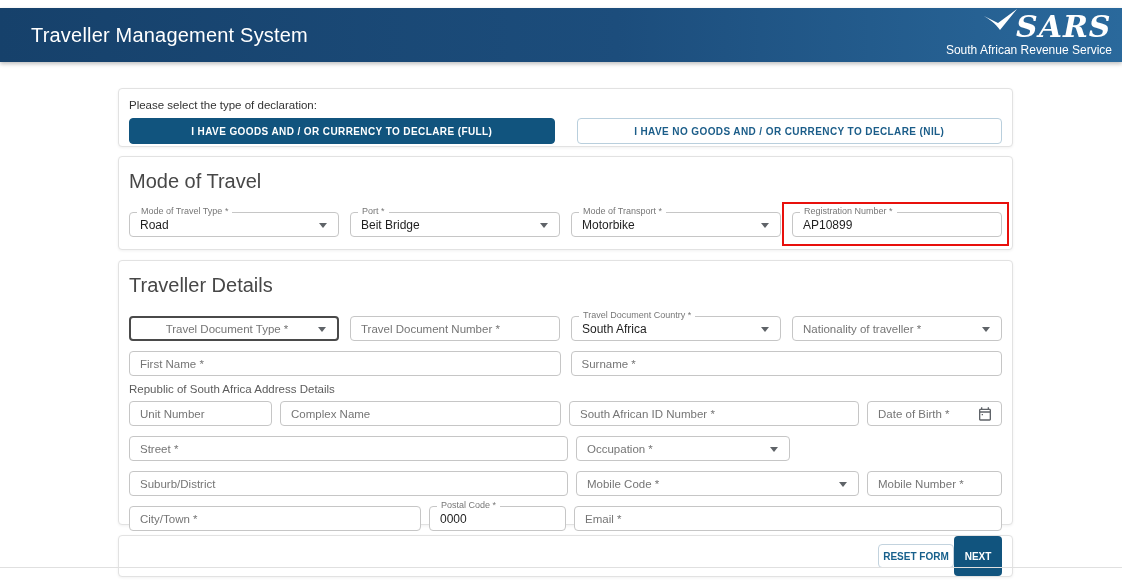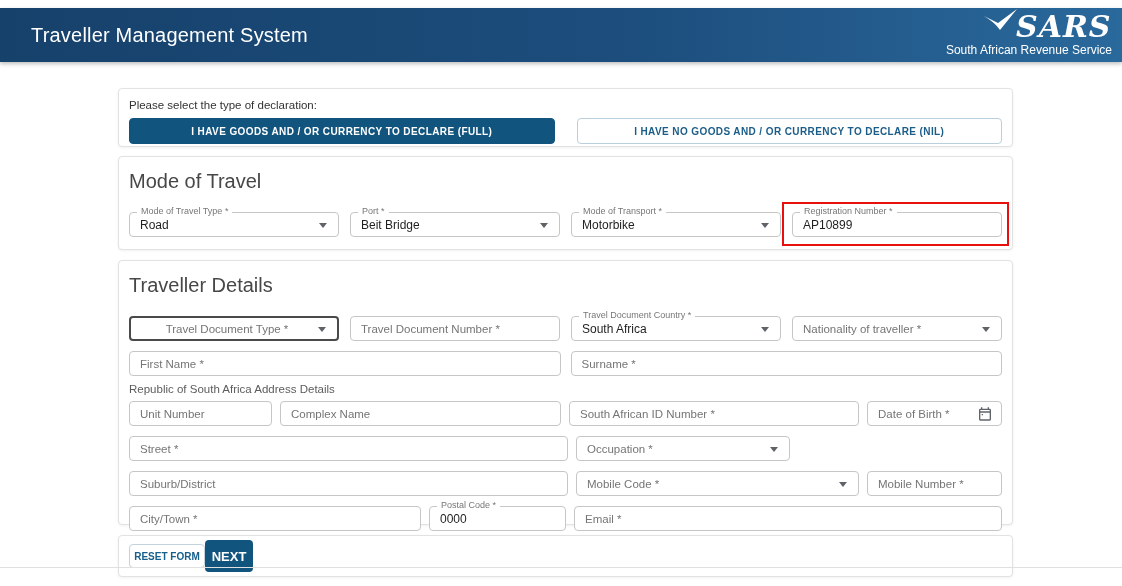--- a/index.html
+++ b/index.html
@@ -13,37 +13,37 @@
   .app-title { position:absolute; left:18px; top:16px; color:#fff; font-size:20px; font-weight:500; letter-spacing:.2px;margin-left:13px; }
   .logo-wrap { position:absolute; right:8px; top:0; height:54px; text-align:right; }
   .logo-sub { position:absolute; right:2px; bottom:5px; color:#fff; font-size:12px; white-space:nowrap; }
 
   
   .card { position:absolute; left:118px; width:895px; background:#fff;
     border:1px solid #e2e2e2; border-radius:4px; box-shadow:0 1px 3px rgba(0,0,0,.06); padding:9px 10px;margin-top:20px; }
   .card-decl    { top:68px;  height:59px; }
   .card-mode    { top:136px; height:94px; }
   .card-trav    { top:240px; height:265px; }
-  .card-footer  { top:515px; height:42px; display:flex; justify-content:flex-start; align-items:center; }
+  .card-footer  { top:515px; height:42px; display:flex; justify-content:flex-end; align-items:center; }
   .bottom-rule  { position:absolute; top:567px; left:0; width:1122px; border-top:1px solid #e0e0e0; }
 
   .section-heading { font-size:20px; font-weight:500; color:#474747; margin:4px 0 19px 0; }
   .prompt { font-size:11.5px; color:#333; margin:1px 0 7px 0; }
   .sub-text { font-size:11.5px; color:#5c5c5c; margin:7px 0 6px 0; }
 
   
   .btn-row { display:flex; gap:22px; }
   .btn { height:26px; border-radius:4px; font-size:10px; font-weight:bold; letter-spacing:.4px;
          display:flex; align-items:center; justify-content:center; cursor:pointer; white-space:nowrap; }
   .btn-filled  { flex:1; background:#11547e; color:#fff; border:1px solid #11547e; }
   .btn-outline { flex:1; background:#fff; color:#1b5d89; border:1px solid #b9cfdd; }
   .btn-reset { width:76px; height:24px; background:#fff; color:#17608c; border:1px solid #c3d3de;
                border-radius:4px; font-size:10px; font-weight:bold; display:flex; align-items:center; justify-content:center; }
-  .btn-next  { width:48px; height:32px; background:#11547e; color:#fff; border:none;
-               border-radius:4px; font-size:13px; font-weight:bold; display:flex; align-items:center; justify-content:center; }
+  .btn-next  { width:48px; height:40px; background:#11547e; color:#fff; border:none;
+               border-radius:4px; font-size:10px; font-weight:bold; display:flex; align-items:center; justify-content:center; }
 
   
   .grid4 { display:grid; grid-template-columns:repeat(4,1fr); gap:11px; margin-bottom:10px; }
   .grid2 { display:grid; grid-template-columns:1fr 1fr; gap:10px; margin-bottom:0; }
   .grid-r3 { display:grid; grid-template-columns:143px 1fr 290px 135px; gap:8px; margin-bottom:10px; }
   .grid-r4 { display:grid; grid-template-columns:439px 214px 1fr; gap:8px; margin-bottom:10px; }
   .grid-r5 { display:grid; grid-template-columns:439px 1fr 135px; gap:8px; margin-bottom:10px; }
   .grid-r6 { display:grid; grid-template-columns:292px 137px 1fr; gap:8px; }
 
   

